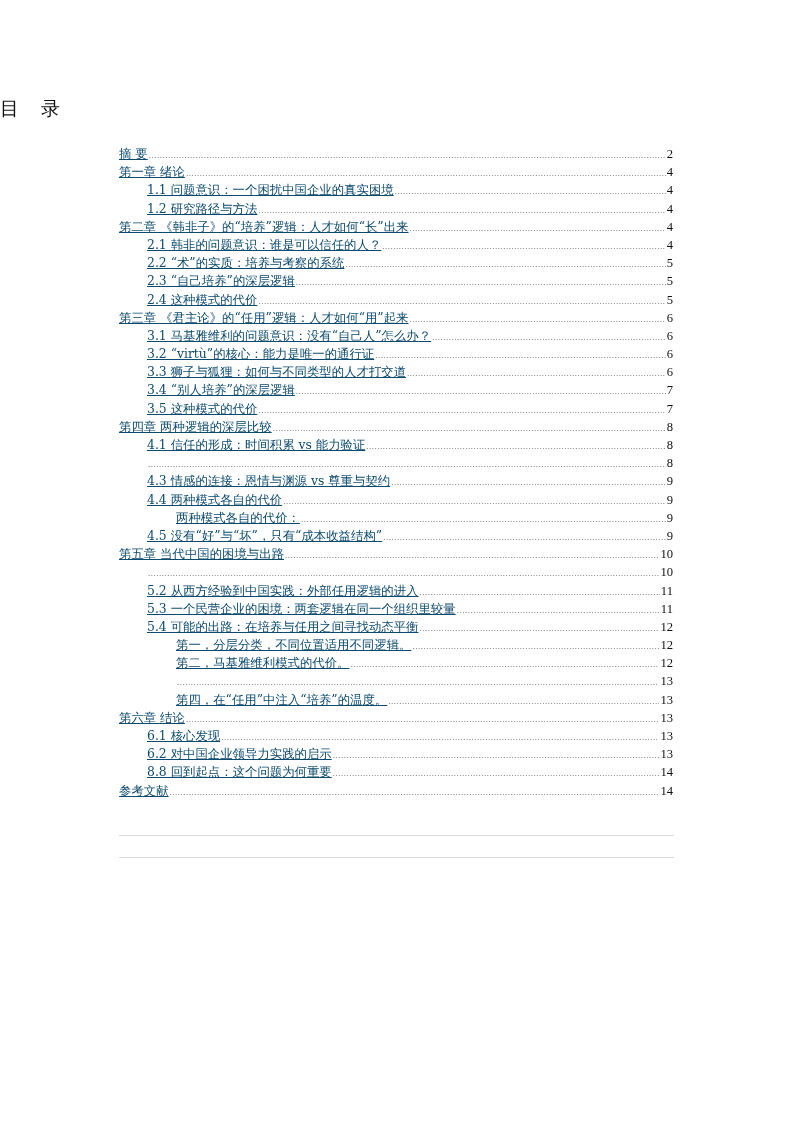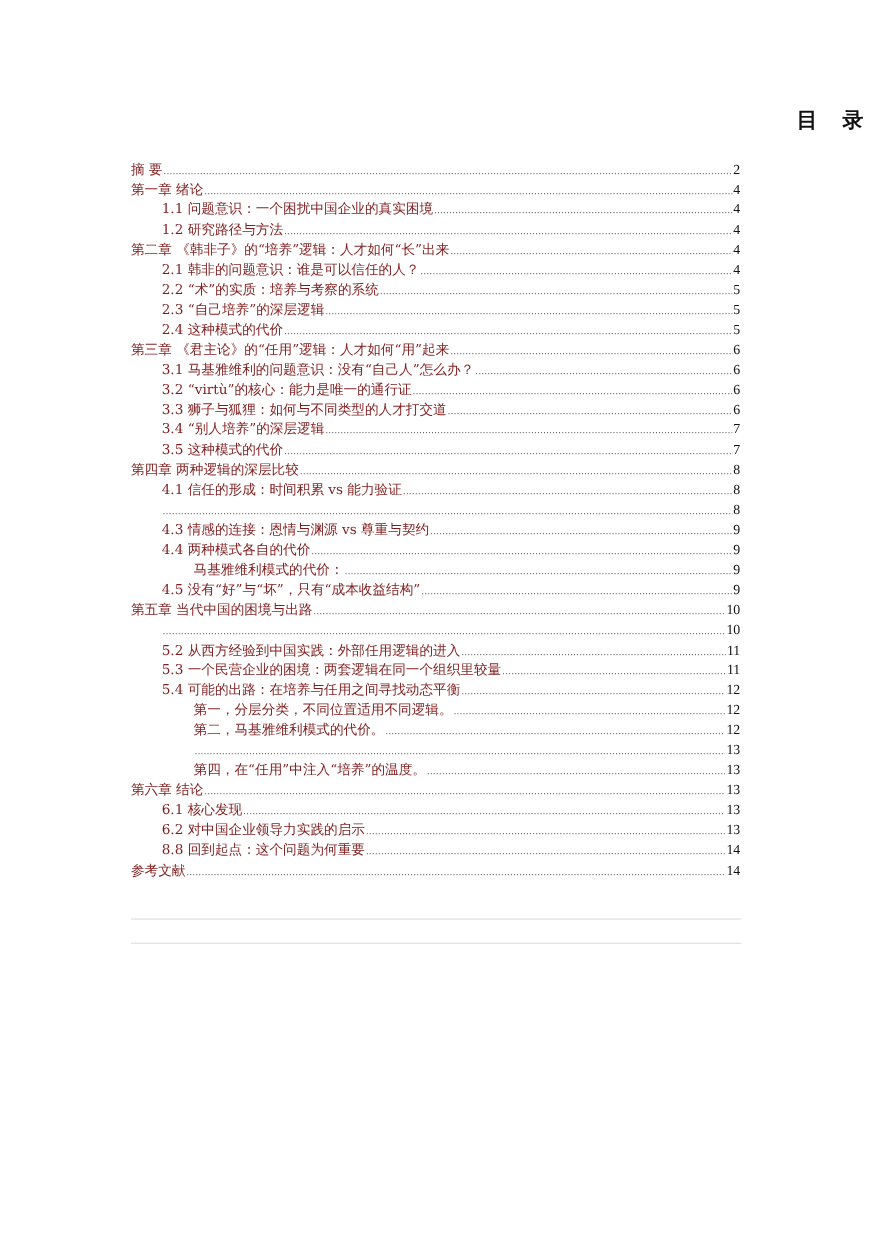--- a/index.html
+++ b/index.html
@@ -1,28 +1,28 @@
 <!DOCTYPE html>
 <html><head>
   <meta charset="utf-8">
   <style>
     html, body { margin: 0; padding: 0; background: #ffffff; }
     body { width: 793px; height: 1122px; position: relative; overflow: hidden;
            font-family: "DejaVu Serif", "Liberation Serif", serif; color: #1a1a1a; }
     .page { position: absolute; left: 0; top: 0; width: 793px; height: 1122px; background: #fff; }
-    .title { position: absolute; left: 0; width: 793px; top: 96px; text-align: right;
-             font-family: "DejaVu Sans", "Liberation Sans", sans-serif; font-weight: bold;
+    .title { position: absolute; left: 0; width: 793px; top: 96px; text-align: left;
+             font-family: "DejaVu Sans", "Liberation Sans", sans-serif; font-weight: normal;
              font-size: 19px; letter-spacing: 8px; color: #111; }
     .toc { position: absolute; left: 119px; top: 145px; width: 554px; }
     .row { display: flex; align-items: baseline; height: 18.2px; line-height: 18.2px;
            font-size: 12.4px; white-space: nowrap; }
     .row.l1 { padding-left: 0; }
     .row.l2 { padding-left: 28px; }
     .row.l3 { padding-left: 57px; }
-    .label { flex: 0 0 auto; color: #7f1d1d; }
+    .label { flex: 0 0 auto; color: #0c4a6e; text-decoration: underline; }
     .dots { flex: 1 1 auto; overflow: hidden; margin: 0 1px; color: #555;
             font-family: "Liberation Serif", serif; font-size: 9px; letter-spacing: 0.5px; }
     .dots::before { content: "........................................................................................................................................................................................................................................"; }
     .page-num { flex: 0 0 auto; font-family: "Liberation Serif", serif; font-size: 12.6px; color: #111; }
     .rule { position: absolute; left: 119px; width: 555px; height: 1px; background: #dcdcdc; }
   </style>
 </head>
 <body>
 
 <div class="page">
@@ -123,21 +123,21 @@
     <span class="label">4.3 情感的连接：恩情与渊源 vs 尊重与契约</span>
     <span class="dots"></span>
     <span class="page-num">9</span>
   </div>
       <div class="row l2">
     <span class="label">4.4 两种模式各自的代价</span>
     <span class="dots"></span>
     <span class="page-num">9</span>
   </div>
       <div class="row l3">
-    <span class="label">马基雅维利模式的代价：</span>
+    <span class="label">两种模式各自的代价：</span>
     <span class="dots"></span>
     <span class="page-num">9</span>
   </div>
       <div class="row l2">
     <span class="label">4.5 没有“好”与“坏”，只有“成本收益结构”</span>
     <span class="dots"></span>
     <span class="page-num">9</span>
   </div>
       <div class="row l1">
     <span class="label">第五章 当代中国的困境与出路</span>

